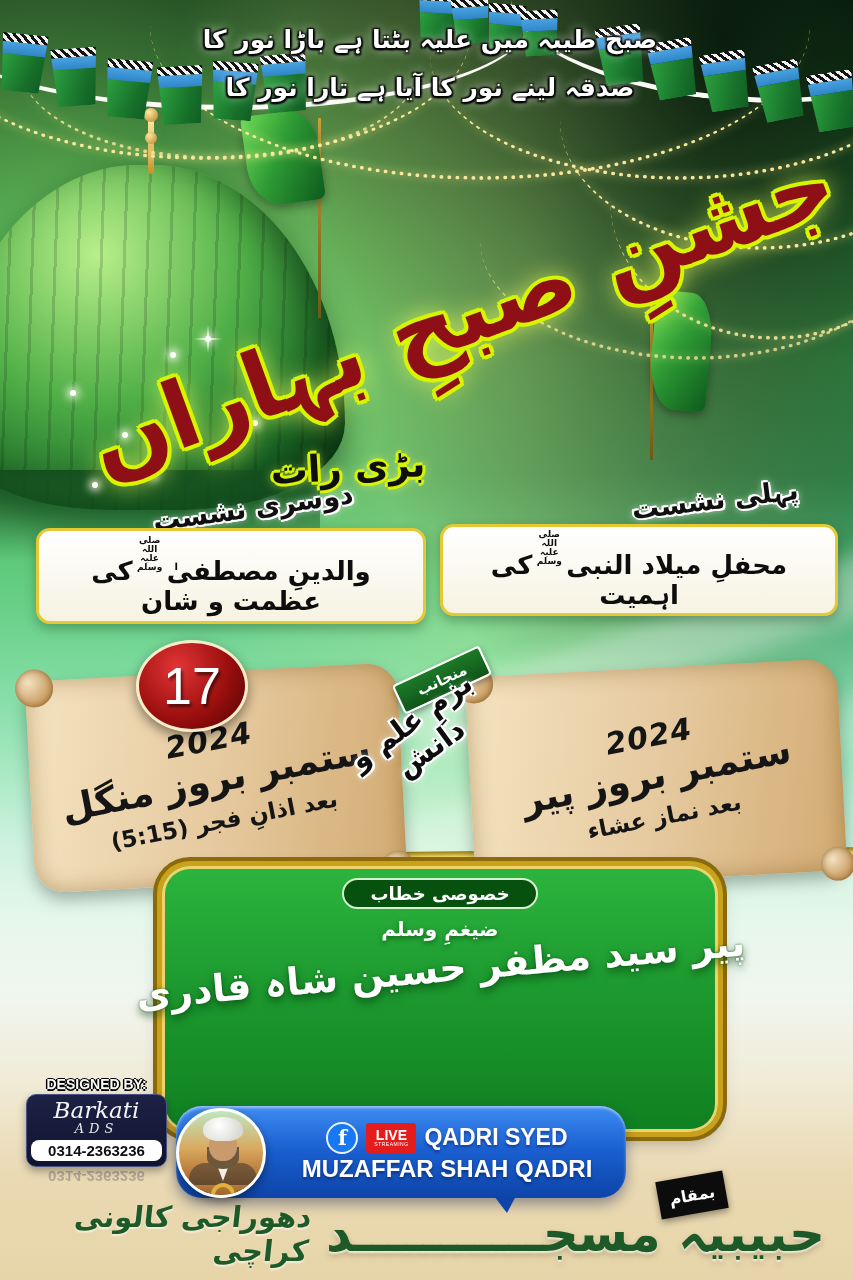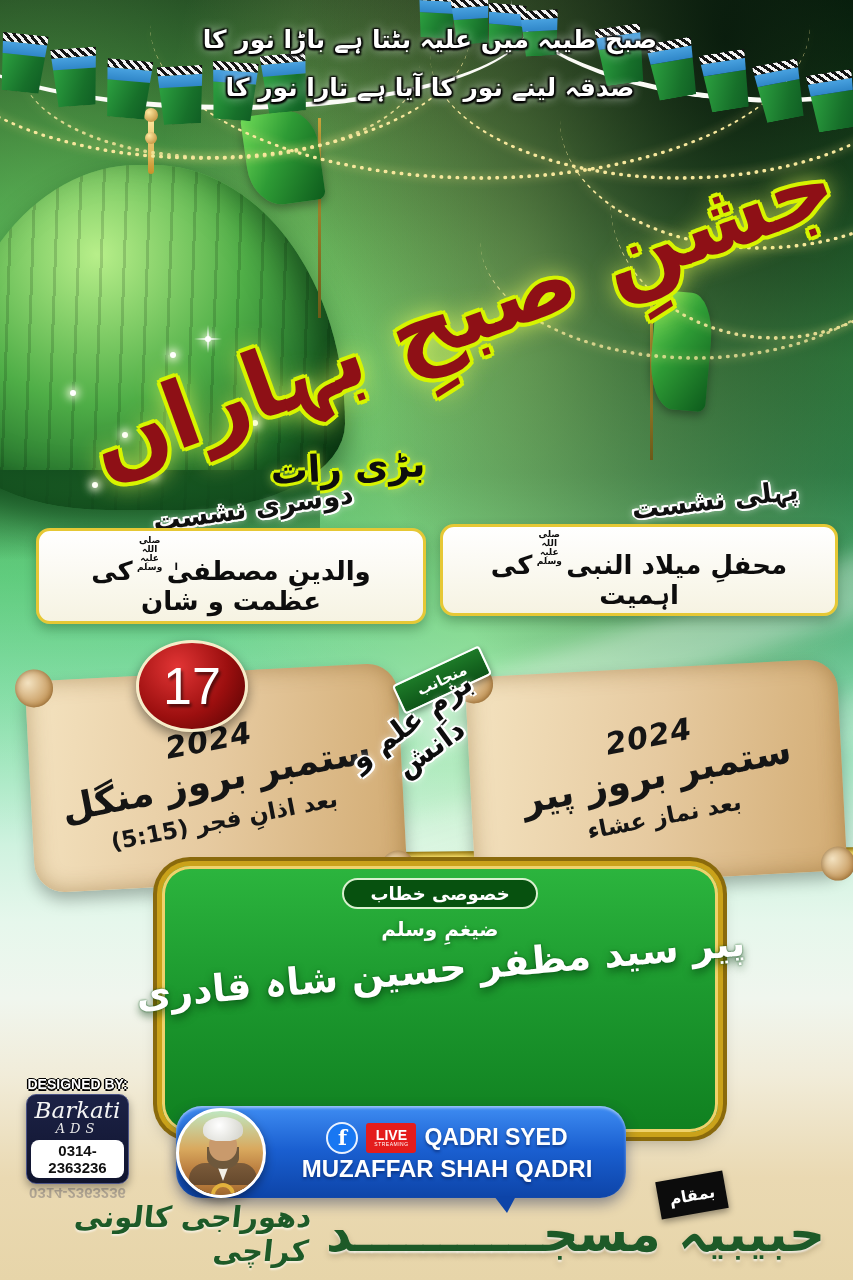--- a/index.html
+++ b/index.html
@@ -123,21 +123,21 @@
     box-shadow:0 0 0 5px #caa21a, 0 0 0 9px #8a6a0c, 0 8px 18px rgba(0,0,0,.35), inset 0 0 0 3px #efd26b;
     display:flex; flex-direction:column; align-items:center; padding-top:12px;margin-left:12px; }
   #keynote-pill{ background:#07510f; border:2px solid #d9f0cf; border-radius:18px; padding:3px 26px;
     color:#fff; font-size:18px; font-weight:bold; direction:rtl; }
   #keynote-honorific{ margin-top:8px; color:#fff; font-size:20px; font-weight:bold; direction:rtl;
     text-shadow:0 2px 5px rgba(0,50,8,.6); }
   #keynote-name{ margin-top:6px; transform:rotate(-5deg); color:#fff; font-size:38px; font-weight:bold;
     white-space:nowrap; direction:rtl; text-shadow:0 4px 9px rgba(0,55,10,.65), 0 0 2px #0a5c14; }
 
   
-  #designer{ left:26px; top:1076px; width:103px; z-index:6; text-align:center;
+  #designer{ left:26px; top:1076px; width:141px; z-index:6; text-align:center;
     font-family:"Liberation Sans",sans-serif; }
   #designer-label{ font-size:14px; font-weight:bold; color:#fff;
     text-shadow:1.5px 0 0 #000,-1.5px 0 0 #000,0 1.5px 0 #000,0 -1.5px 0 #000; }
   #designer-box{ margin-top:2px; background:linear-gradient(180deg,#1c2246,#10142e);
     border:1px solid #4a5285; border-radius:10px; padding:4px 4px 5px; box-shadow:0 4px 8px rgba(0,0,0,.35); }
   #designer-brand{ font-family:"DejaVu Serif",serif; font-style:italic; font-size:23px; color:#f4f4f4; line-height:1; }
   #designer-suffix{ font-family:"DejaVu Serif",serif; font-style:italic; font-size:13px; letter-spacing:5px;
     color:#e8e8e8; line-height:1.1; }
   #designer-phone{ margin-top:4px; background:#fff; border-radius:8px; font-size:15px; font-weight:bold;
     color:#101010; padding:2px 1px; }

